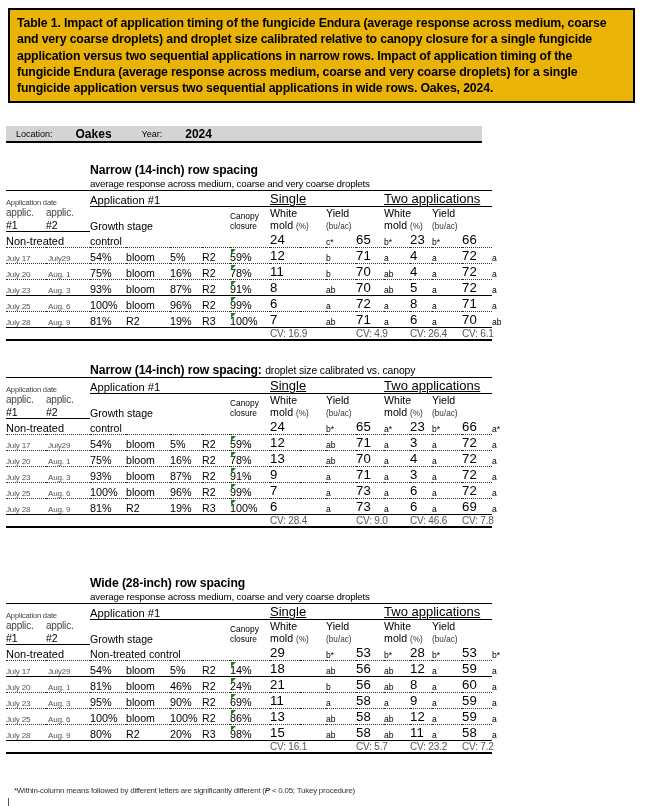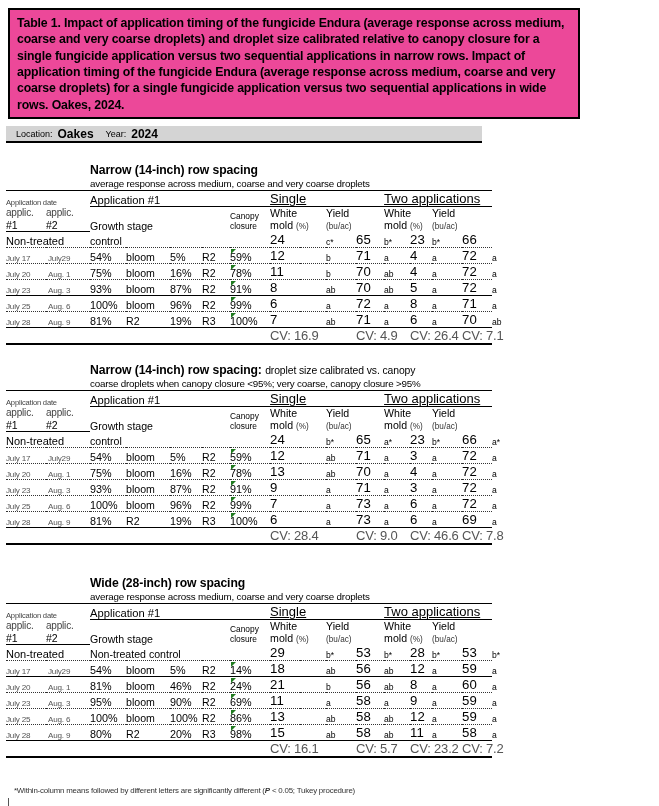--- a/index.html
+++ b/index.html
@@ -14,23 +14,23 @@
     color: #000000;
     position: relative;
     overflow: hidden;
   }
 
   
   .caption-box {
     position: absolute;
     left: 8px;
     top: 8px;
-    width: 572px;
+    width: 627px;
     border: 2px solid #000;
-    background: #ec4899;
+    background: #eab308;
     box-sizing: border-box;
     padding: 5px 7px 4px 7px;
   }
   .caption-text {
     font-size: 12.3px;
     font-weight: bold;
     line-height: 1.33;
     letter-spacing: -0.15px;
     text-align: left;
   }
@@ -41,21 +41,21 @@
     left: 6px;
     top: 126px;
     width: 466px;
     height: 15px;
     background: #d4d4d4;
     border-bottom: 2px solid #000;
     box-sizing: content-box;
     display: flex;
     align-items: center;
     padding-left: 10px;
-    gap: 5px;
+    gap: 23px;
   }
   .loc-lab { font-size: 9px; }
   .loc-val { font-size: 12px; font-weight: bold; }
   .yr-lab  { font-size: 9px; margin-left: 7px; }
   .yr-val  { font-size: 12px; font-weight: bold; }
 
   
   .tblock {
     position: absolute;
     left: 6px;
@@ -244,21 +244,21 @@
   .ctrl-lab2 {
     font-size: 10.6px;
     padding-left: 4px;
     padding-bottom: 2px;
     white-space: nowrap;
   }
   .dotted td { border-bottom: 1px dotted #333; }
   .solid td  { border-bottom: 1.1px solid #000; }
 
   .cv-cell {
-    font-size: 13px;
+    font-size: 10px;
     color: #555;
     text-align: center;
     padding-top: 2px;
     padding-bottom: 1px;
     letter-spacing: -0.2px;
     white-space: nowrap;
   }
   .thick-bot td { border-bottom: 2.6px solid #000; }
 
   .footnote {
@@ -451,32 +451,31 @@
         <td class="r-val">6</td>
         <td class="r-let">a</td>
         <td class="r-val">70</td>
         <td class="r-let">ab</td>
       </tr>
       <tr class="thick-bot">
         <td colspan="7"></td>
         <td class="cv-cell" colspan="3">CV: 16.9</td>
         <td class="cv-cell" colspan="2">CV: 4.9</td>
         <td class="cv-cell" colspan="2">CV: 26.4</td>
-        <td class="cv-cell" colspan="2">CV: 7.1</td>
+        <td class="cv-cell" colspan="2">CV: 6.1</td>
       </tr>
     </tbody>
   </table>
 </div>
 
 <div class="tblock" id="block-2">
   <div class="sect-title">
     <span>Narrow (14-inch) row spacing:</span>
     <span class="sub-em">droplet size calibrated vs. canopy</span>
   </div>
-  <div class="sect-sub">coarse droplets when canopy closure &lt;95%; very coarse, canopy closure &gt;95%</div>
   <table class="datatbl">
     <colgroup>
       <col class="c-d1">
         <col class="c-d2">
         <col class="c-g1">
         <col class="c-g2">
         <col class="c-g3">
         <col class="c-g4">
       <col class="c-cc">
         <col class="c-n1">

